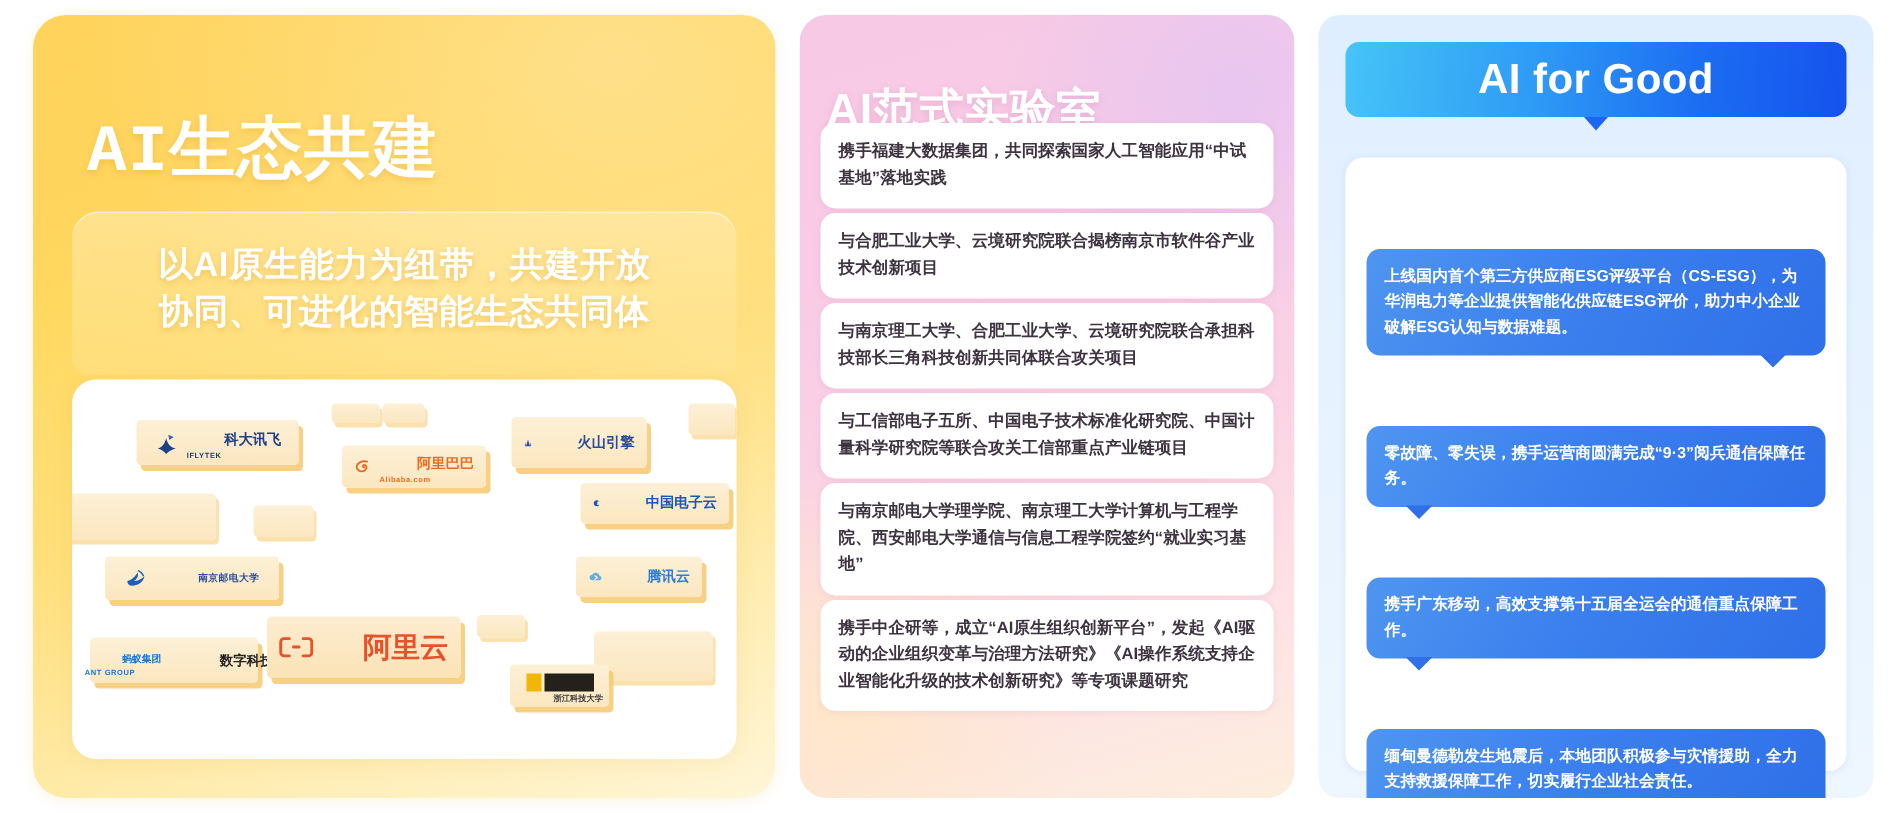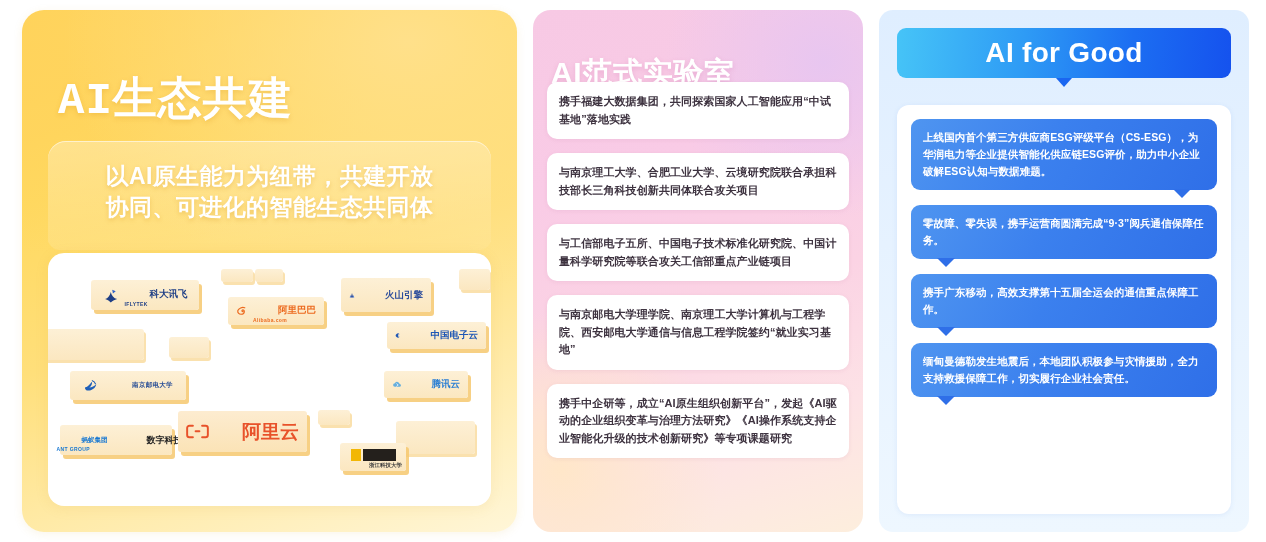--- a/index.html
+++ b/index.html
@@ -68,21 +68,21 @@
       linear-gradient(165deg,#f7c9e4 0%,#f9cbe6 30%,#fbd3e4 55%,#fde2e6 78%,#fdeedd 100%);
   }
   .p2-title{
     position:absolute;left:18px;top:18px;
     font-size:30px;font-weight:800;color:#ffffff;letter-spacing:.5px;
     text-shadow:0 2px 5px rgba(205,110,170,.30);
   }
   .p2-list{position:absolute;left:14px;top:72px;width:302px;}
   .p2-card{
     background:#ffffff;border-radius:10px;
-    padding:11px 12px;margin-bottom:14px;
+    padding:11px 12px;margin-bottom:3px;
     color:#3e3340;font-size:11px;line-height:17.5px;font-weight:700;
     box-shadow:0 1px 4px rgba(190,120,165,.14);
     letter-spacing:.1px;
   }
 
   
   .panel-blue{
     position:absolute;left:879px;top:10px;width:370px;height:522px;
     border-radius:14px;overflow:hidden;
     background:linear-gradient(180deg,#dfeeff 0%,#e6f2ff 45%,#eef7ff 100%);
@@ -104,20 +104,21 @@
     background:#ffffff;border-radius:12px;
     box-shadow:0 1px 5px rgba(90,140,220,.12);
   }
   .p3-list{position:absolute;left:14px;top:14px;width:306px;}
   .p3-bubble{position:relative;margin-bottom:15px;}
   .p3-card{
     border-radius:9px;padding:10px 12px;
     background:linear-gradient(120deg,#4f95f0 0%,#3b80ee 45%,#2f6fe8 100%);
     color:#ffffff;font-size:10.5px;line-height:17px;font-weight:700;
     letter-spacing:.1px;
+    margin-top:47px;
   }
   .tail-r{
     position:absolute;right:26px;bottom:-8px;width:0;height:0;
     border-left:9px solid transparent;border-right:9px solid transparent;
     border-top:9px solid #2f6fe8;
   }
   .tail-l{
     position:absolute;left:26px;bottom:-8px;width:0;height:0;
     border-left:9px solid transparent;border-right:9px solid transparent;
     border-top:9px solid #2f6fe8;
@@ -233,20 +234,21 @@
         <span class="chip-txt" style="color:#3a3a3a;font-size:5.5px">浙江科技大学</span>
       </div>
 
     </div>
   </section>
 
   <section class="panel-pink">
     <h2 class="p2-title">AI范式实验室</h2>
     <div class="p2-list">
       <div class="p2-card">携手福建大数据集团，共同探索国家人工智能应用“中试基地”落地实践</div>
+      <div class="p2-card">与合肥工业大学、云境研究院联合揭榜南京市软件谷产业技术创新项目</div>
       <div class="p2-card">与南京理工大学、合肥工业大学、云境研究院联合承担科技部长三角科技创新共同体联合攻关项目</div>
       <div class="p2-card">与工信部电子五所、中国电子技术标准化研究院、中国计量科学研究院等联合攻关工信部重点产业链项目</div>
       <div class="p2-card">与南京邮电大学理学院、南京理工大学计算机与工程学院、西安邮电大学通信与信息工程学院签约“就业实习基地”</div>
       <div class="p2-card">携手中企研等，成立“AI原生组织创新平台”，发起《AI驱动的企业组织变革与治理方法研究》《AI操作系统支持企业智能化升级的技术创新研究》等专项课题研究</div>
     </div>
   </section>
 
   <section class="panel-blue">
     <div class="p3-headwrap">
       <div class="p3-title">AI for Good</div>

